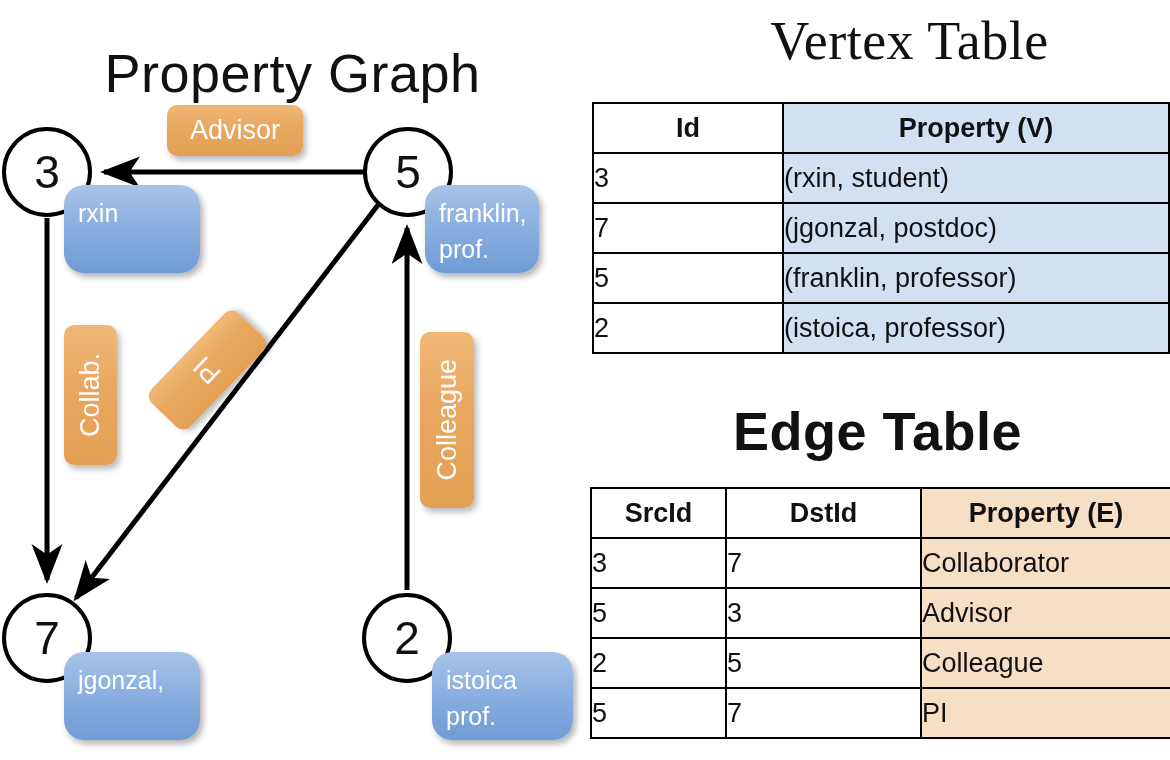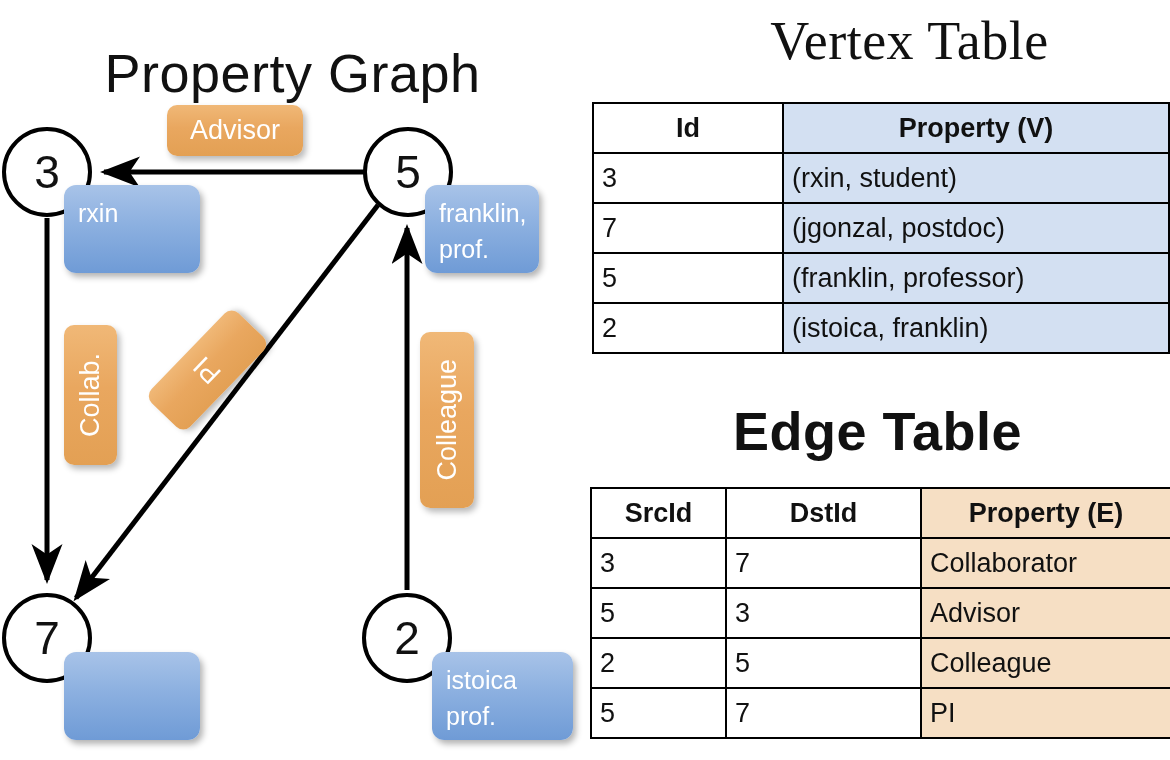--- a/index.html
+++ b/index.html
@@ -60,21 +60,21 @@
     z-index: 3;
   }
   #node-3 { left: 2px;   top: 127px; }
   #node-5 { left: 363px; top: 127px; }
   #node-7 { left: 2px;   top: 593px; }
   #node-2 { left: 362px; top: 593px; }
 
   
   .prop-box {
     position: absolute;
-    border-radius: 12px;
+    border-radius: 20px;
     background: linear-gradient(180deg, #a8c3e8 0%, #8cb0e0 45%, #6f9bd6 100%);
     box-shadow: 3px 4px 6px rgba(0,0,0,0.30);
     color: #ffffff;
     font-size: 25px;
     font-weight: 300;
     line-height: 1.45;
     padding: 10px 0 0 14px;
     box-sizing: border-box;
     z-index: 5;
   }
@@ -132,21 +132,21 @@
     border-collapse: collapse;
     table-layout: fixed;
     background: #fff;
   }
   .tbl td, .tbl th {
     border: 2px solid #000;
     font-weight: 300;
     font-size: 27px;
     color: #111;
     font-family: "Liberation Sans", sans-serif;
-    padding: 8px;
+    padding: 0;
     height: 50px;
     box-sizing: border-box;
   }
   .tbl th {
     font-weight: 700;
     font-size: 27px;
   }
 
   #vertex-table { left: 592px; top: 102px; width: 576px; }
   #vertex-table .col-id   { width: 190px; }
@@ -194,20 +194,21 @@
   </div>
 
   <div class="prop-box" id="prop-rxin">
     <div>rxin</div>
   </div>
   <div class="prop-box" id="prop-franklin">
     <div>franklin,</div>
     <div>prof.</div>
   </div>
   <div class="prop-box" id="prop-jgonzal">
+    <div>jgonzal,</div>
   </div>
   <div class="prop-box" id="prop-istoica">
     <div>istoica</div>
     <div>prof.</div>
   </div>
 
   <div class="label-box" id="label-advisor">
     <span>Advisor</span>
   </div>
   <div class="label-box" id="label-collab">
@@ -242,21 +243,21 @@
     <tr>
       <td>7</td>
       <td>(jgonzal, postdoc)</td>
     </tr>
     <tr>
       <td>5</td>
       <td>(franklin, professor)</td>
     </tr>
     <tr>
       <td>2</td>
-      <td>(istoica, franklin)</td>
+      <td>(istoica, professor)</td>
     </tr>
   </tbody>
 </table>
 
 <div class="title" id="title-edge-table">Edge Table</div>
 
 <table class="tbl" id="edge-table">
   <colgroup>
     <col class="col-src">
     <col class="col-dst">

